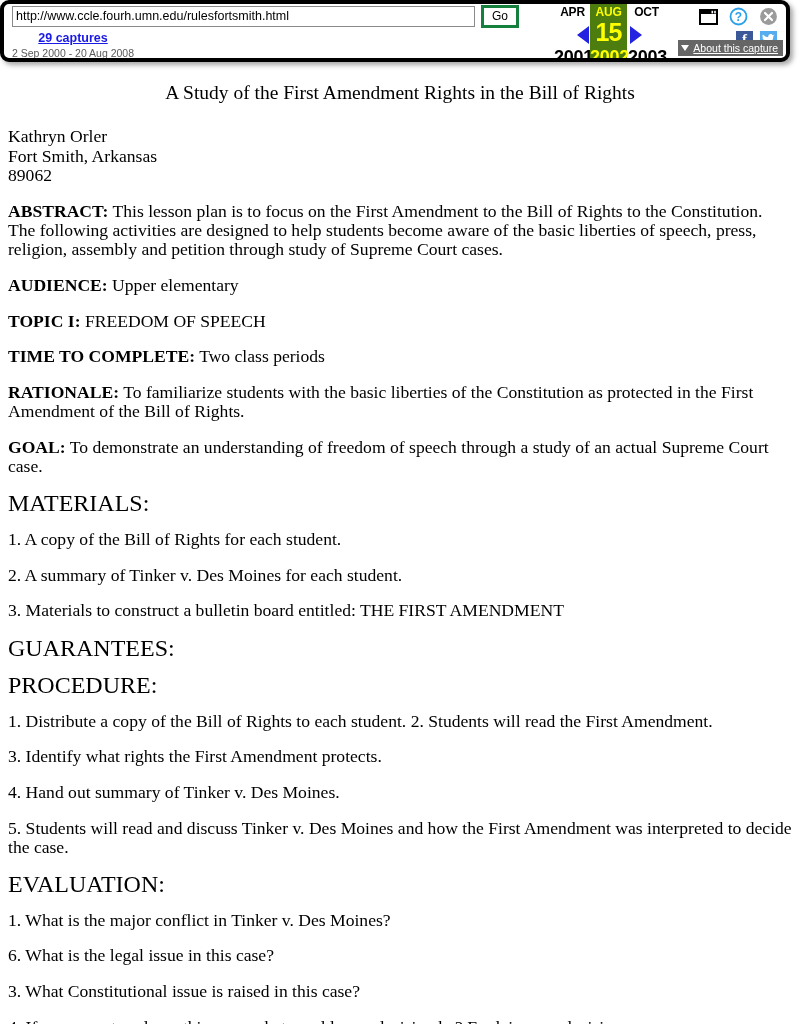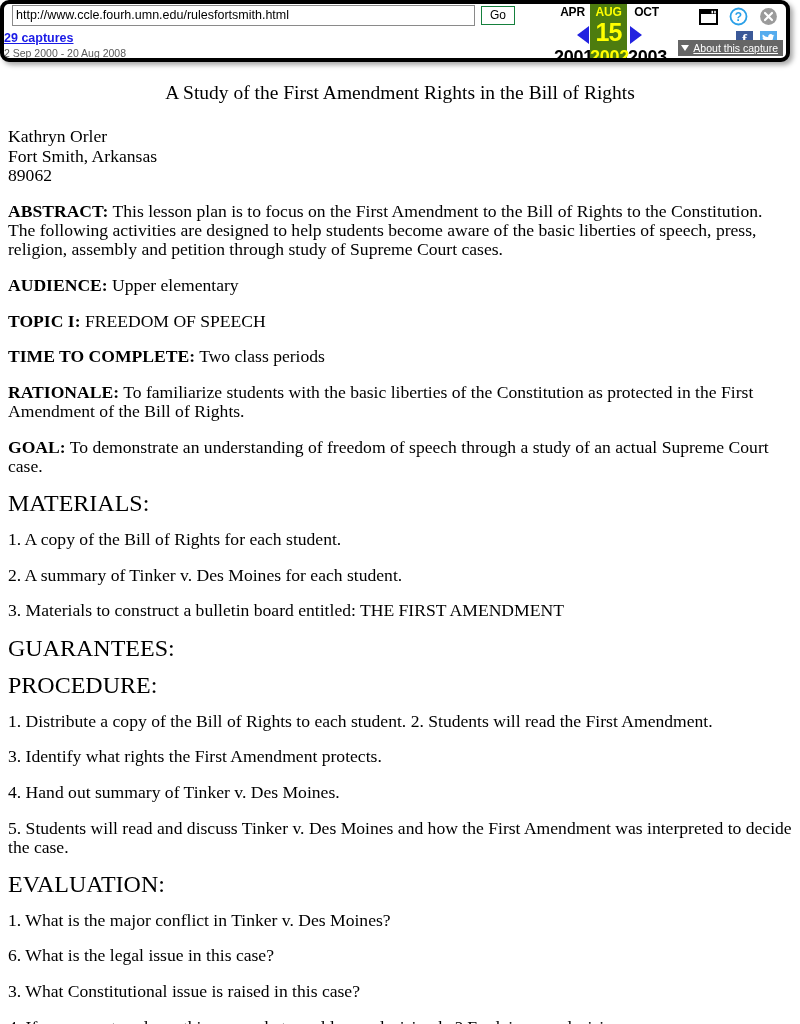--- a/index.html
+++ b/index.html
@@ -57,32 +57,33 @@
     background: #ffffff;
     color: #000000;
     box-sizing: content-box;
     outline: none;
   }
   .wm-go-btn {
     margin-left: 6px;
     font-size: 12px;
     font-family: "Liberation Sans", "DejaVu Sans", sans-serif;
     padding: 1px 8px;
-    border: 1px solid #15803d;
+    border: 3px solid #15803d;
     background: #ffffff;
     color: #000;
     line-height: 15px;
     cursor: pointer;
   }
 
   
   .wm-captures {
     position: absolute;
-    left: 0;
+    left: 8px;
     top: 27px;
+    text-align: center;
   }
   .wm-captures-link {
     display: block;
     font-size: 12.5px;
     font-weight: bold;
     color: #1a1ae6;
     text-decoration: underline;
     cursor: pointer;
     line-height: 14px;
   }

